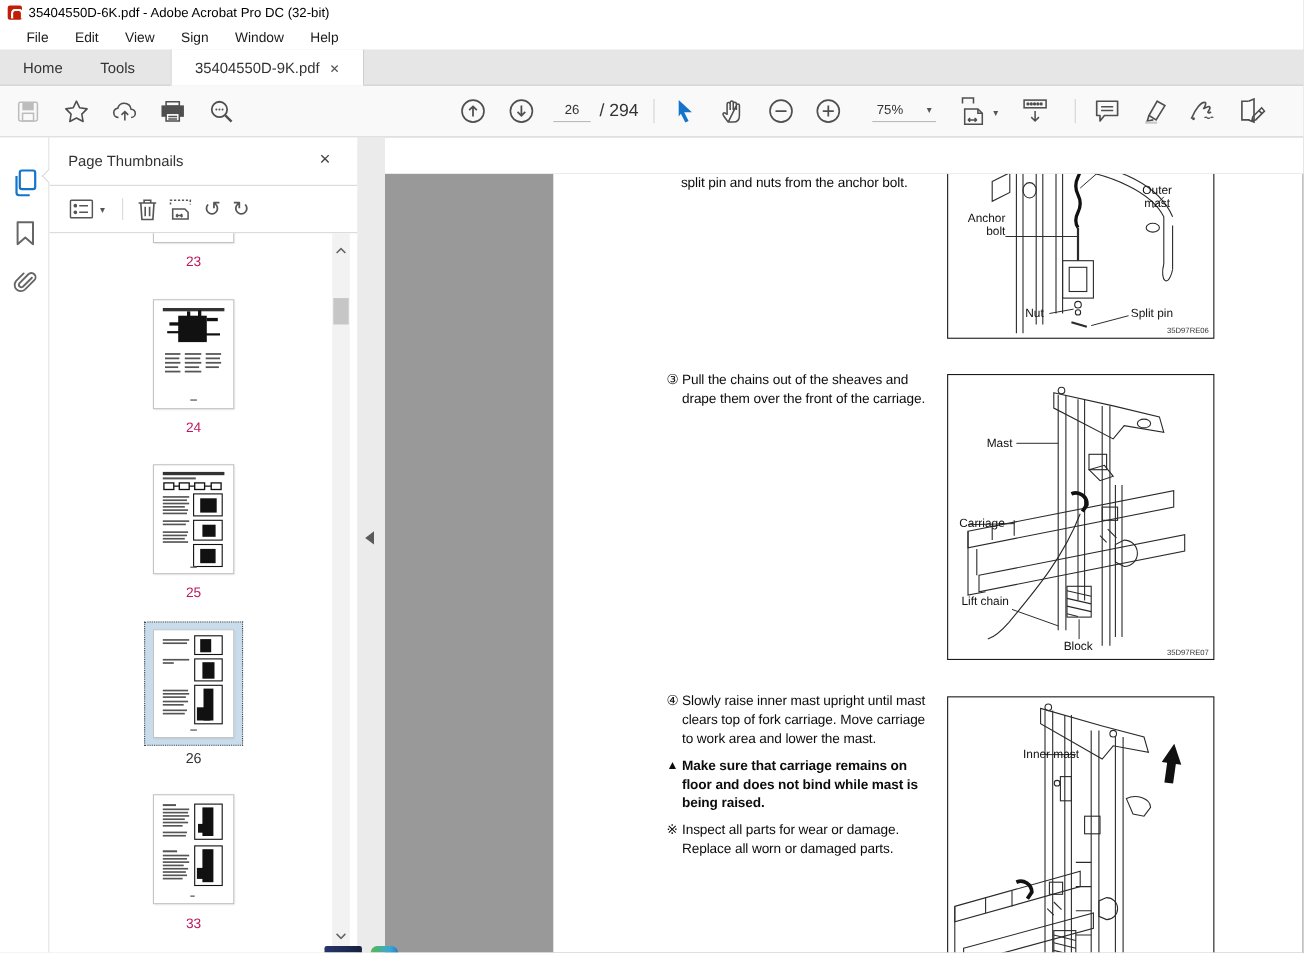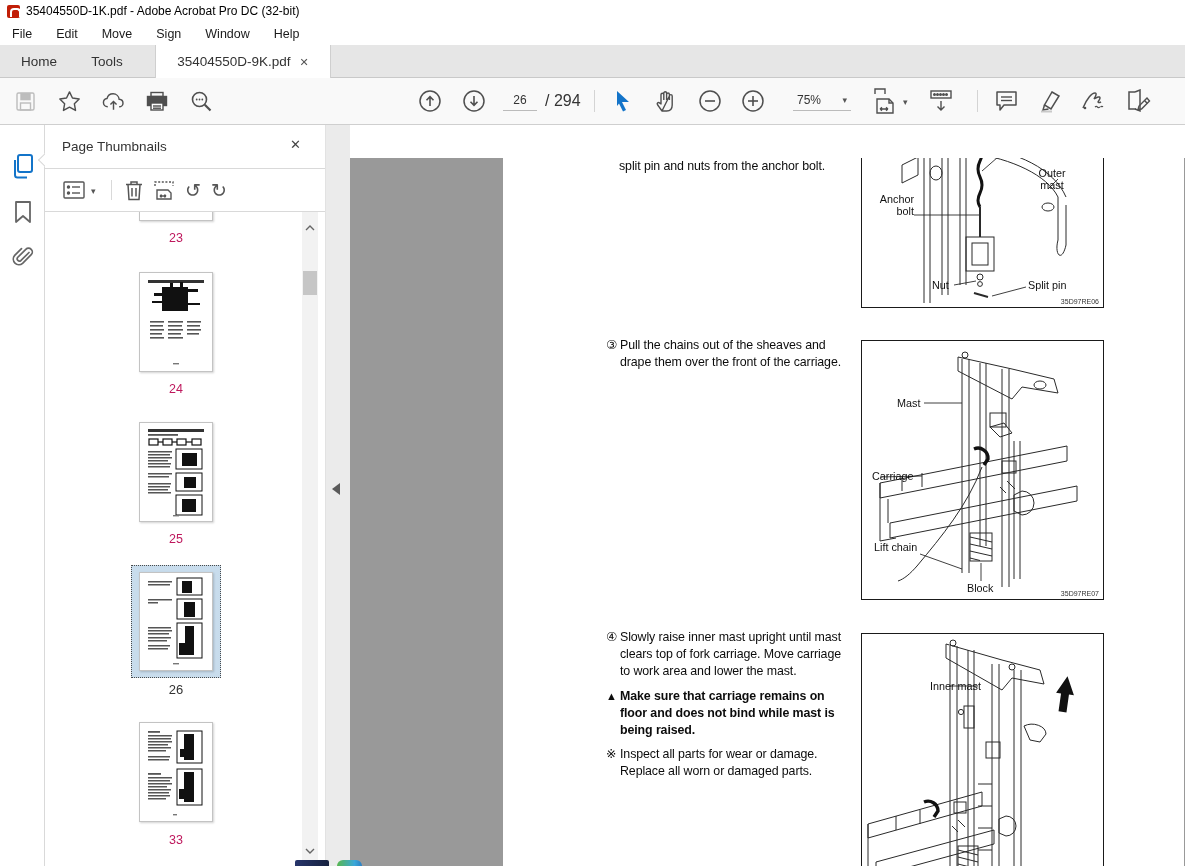--- a/index.html
+++ b/index.html
@@ -4,21 +4,21 @@
 <style>
   * { margin:0; padding:0; box-sizing:border-box; }
   html,body { width:1185px; height:866px; overflow:hidden;
     font-family:"Liberation Sans","DejaVu Sans",sans-serif; background:#fff; }
 
   
   #titlebar { height:22px; background:#fff; display:flex; align-items:center; padding-left:7px; font-size:12px; color:#000; }
   #acrobat-logo { width:13px; height:13px; background:#c11e07; border-radius:2px; margin-right:6px; position:relative; }
   #acrobat-logo::after { content:""; position:absolute; left:3px; top:3px; width:7px; height:7px;
      border:2px solid #fff; border-bottom:none; border-radius:4px 4px 0 0; }
-  #menubar { height:23px; background:#fff; display:flex; align-items:center; gap:24px; padding-left:12px; font-size:12.5px; color:#1a1a1a; }
+  #menubar { height:23px; background:#fff; display:flex; align-items:center; gap:24px; padding-left:24px; font-size:12.5px; color:#1a1a1a; }
   #menubar span { cursor:default; }
 
   
   #tabbar { height:33px; background:#e6e6e6; border-bottom:1px solid #c9c9c9; position:relative; font-size:13.5px; color:#333; }
   .app-tab { position:absolute; top:0; height:33px; display:flex; align-items:center; justify-content:center; }
   #tab-home { left:8px; width:62px; }
   #tab-tools { left:78px; width:58px; }
   #tab-doc { left:155px; width:176px; background:#fff; border-left:1px solid #cfcfcf; border-right:1px solid #cfcfcf; gap:9px; }
   #tab-doc .close-x { font-size:11px; color:#555; margin-top:1px; }
 
@@ -81,27 +81,27 @@
   
   .sliver { position:absolute; bottom:0; height:6px; }
   #sliver-1 { left:295px; width:34px; background:linear-gradient(90deg,#27356b,#16213f); border-radius:2px 2px 0 0; }
   #sliver-2 { left:337px; width:25px; background:linear-gradient(90deg,#59b74e,#3aa7d9 70%,#2b7fc4); border-radius:8px 8px 0 0; }
 </style>
 </head>
 <body>
 
 <div id="titlebar">
   <span id="acrobat-logo"></span>
-  <span>35404550D-1K.pdf - Adobe Acrobat Pro DC (32-bit)</span>
+  <span>35404550D-6K.pdf - Adobe Acrobat Pro DC (32-bit)</span>
 </div>
 
 <div id="menubar">
   <span>File</span>
   <span>Edit</span>
-  <span>Move</span>
+  <span>View</span>
   <span>Sign</span>
   <span>Window</span>
   <span>Help</span>
 </div>
 
 <div id="tabbar">
   <div class="app-tab" id="tab-home">
       <span>Home</span>
     </div>
   <div class="app-tab" id="tab-tools">

